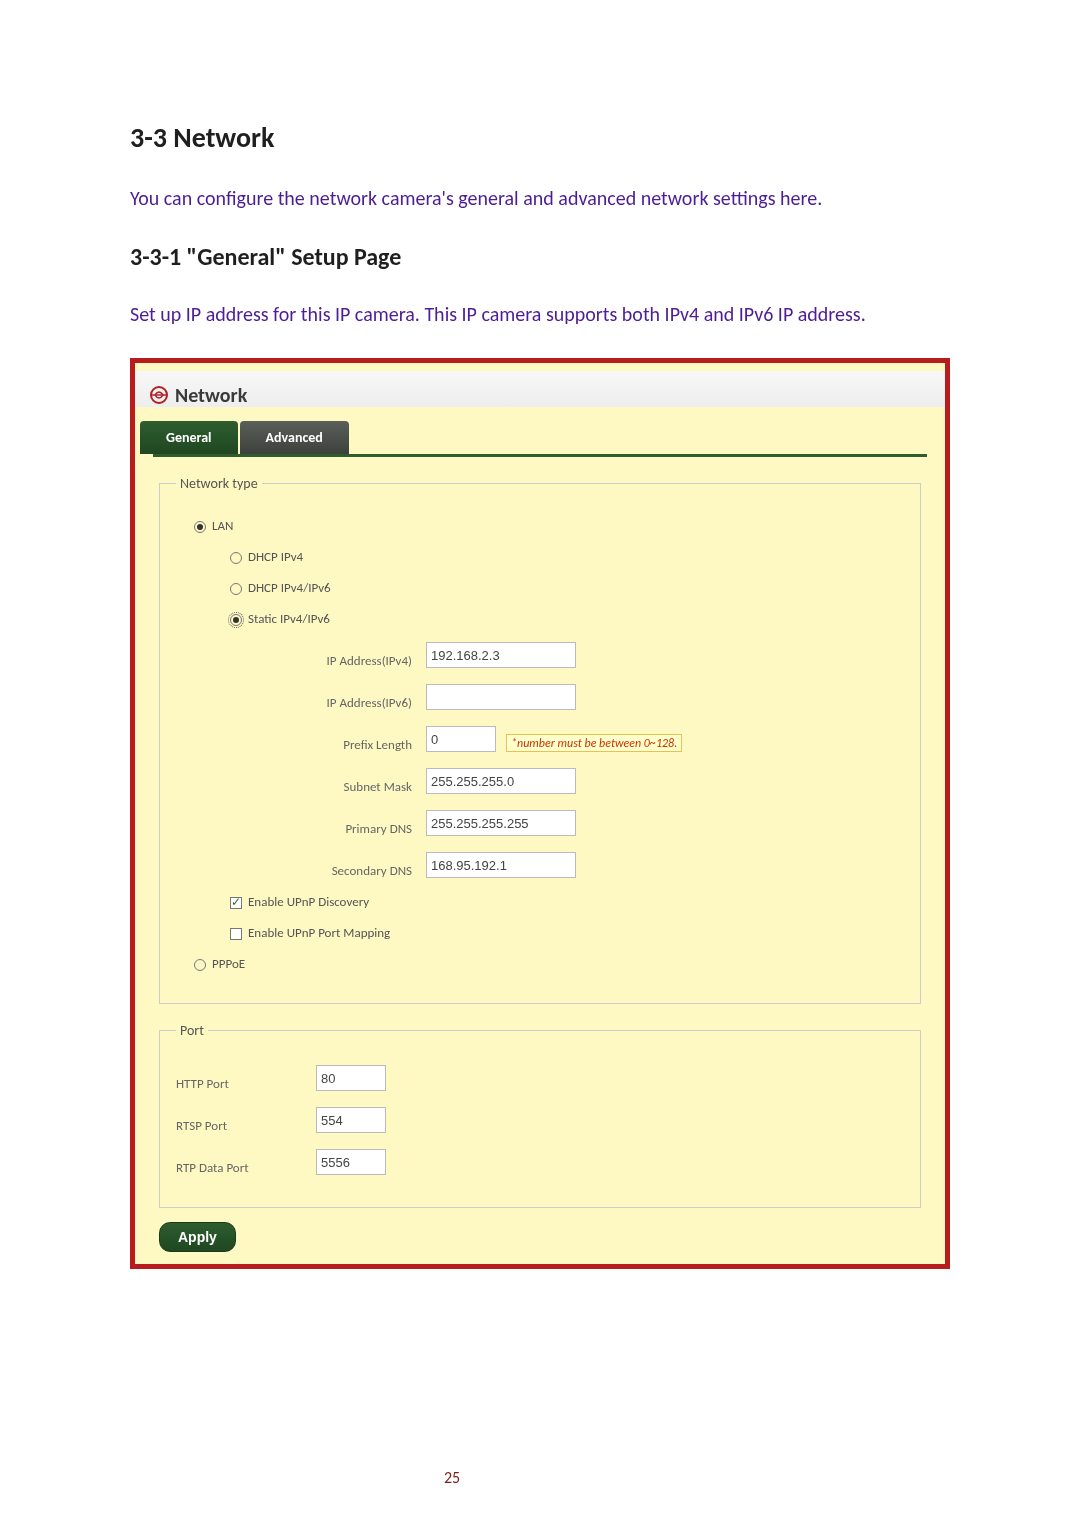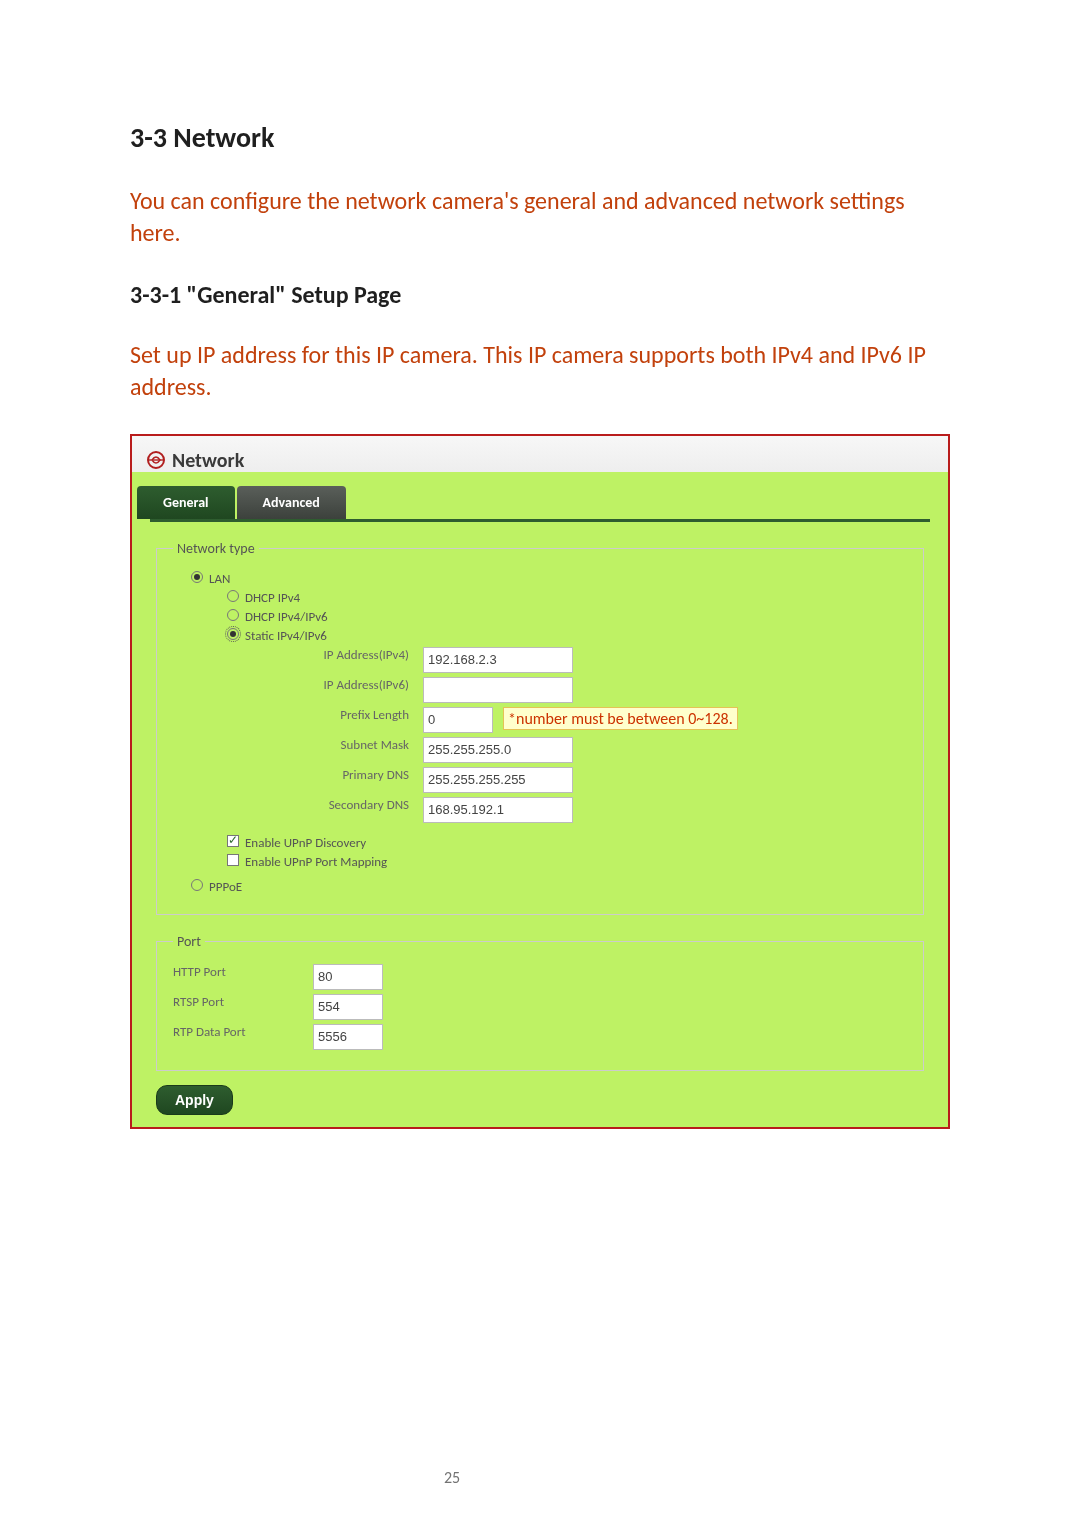--- a/index.html
+++ b/index.html
@@ -12,36 +12,36 @@
     padding: 120px 130px 0 130px;
     position: relative;
   }
   .section-heading {
     font-size: 28px;
     font-weight: bold;
     color: #1f1f1f;
     margin-bottom: 30px;
   }
   .body-text {
-    font-size: 24px;
-    color: #c2410c;
+    font-size: 20px;
+    color: #4c1d95;
     line-height: 1.35;
     margin-bottom: 30px;
   }
   .sub-heading {
     font-size: 24px;
     font-weight: bold;
     color: #1f1f1f;
     margin-bottom: 30px;
   }
 
   .panel-wrap {
-    border: 2px solid #b91c1c;
-    padding: 0 0 12px 0;
-    background: #bef264;
+    border: 5px solid #b91c1c;
+    padding: 8px 0 12px 0;
+    background: #fef9c3;
   }
   .panel-header {
     display: flex;
     align-items: center;
     padding: 12px 14px 0 14px;
     background: linear-gradient(#f7f7f7,#eeeeee);
   }
   .panel-title-icon {
     width: 20px;
     height: 20px;
@@ -84,24 +84,24 @@
     padding: 10px 16px 16px 16px;
   }
   fieldset.group > legend {
     font-size: 14px;
     color: #555;
     padding: 0 4px;
   }
 
   .row {
     display: flex;
-    align-items: flex-start;
+    align-items: flex-end;
     font-size: 13px;
     color: #555;
-    margin: 4px 0;
+    margin: 16px 0;
   }
   .indent1 { margin-left: 18px; }
   .indent2 { margin-left: 54px; }
   .indent3 { margin-left: 90px; }
   .lbl-col {
     width: 160px;
     text-align: right;
     padding-right: 14px;
     color: #666;
   }
@@ -118,22 +118,23 @@
     color: #444;
     width: 150px;
     background: #fff;
   }
   input[type=text].field.small { width: 70px; }
   .hint {
     margin-left: 10px;
     background: #ffffcc;
     border: 1px solid #e6c255;
     color: #cc3300;
-    font-size: 16px;
+    font-size: 12px;
     padding: 1px 4px;
+    font-style: italic;
   }
   .radio-dot {
     display:inline-block;width:12px;height:12px;border:1px solid #777;border-radius:50%;
     position:relative;margin-right:6px;vertical-align:middle;
   }
   .radio-dot.sel::after{content:"";position:absolute;left:2px;top:2px;width:6px;height:6px;background:#333;border-radius:50%;}
   .radio-dot.focus { outline:1px dotted #555; outline-offset:1px; }
   .cbox {
     display:inline-block;width:12px;height:12px;border:1px solid #777;background:#fff;
     margin-right:6px;vertical-align:middle;position:relative;
@@ -152,21 +153,21 @@
     font-weight: bold;
   }
 
   .page-num {
     position: absolute;
     bottom: 40px;
     left: 0;
     width: 904px;
     text-align: center;
     font-size: 16px;
-    color: #737373;
+    color: #7f1d1d;
   }
 </style>
 </head>
 <body>
 
 <div class="section-heading">3-3 Network</div>
 <div class="body-text">You can configure the network camera's general and advanced network settings here.</div>
 <div class="sub-heading">3-3-1 "General" Setup Page</div>
 <div class="body-text">Set up IP address for this IP camera. This IP camera supports both IPv4 and IPv6 IP address.</div>
 

